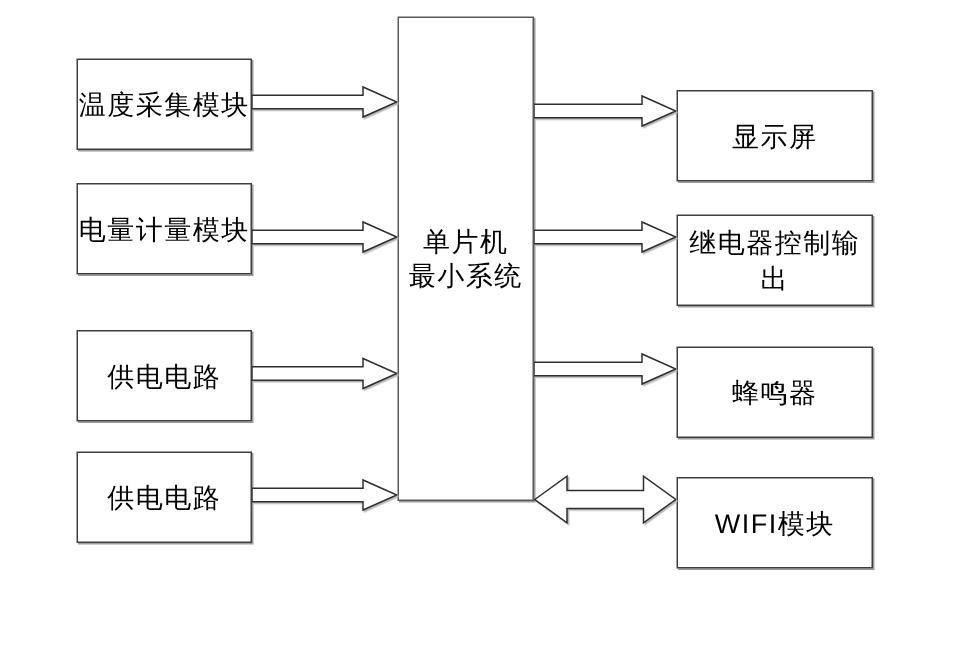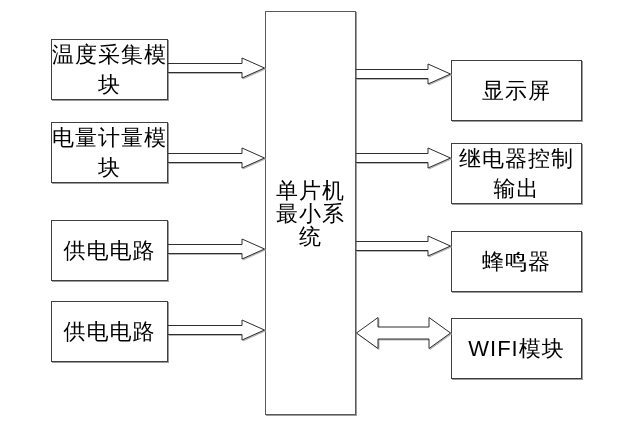--- a/index.html
+++ b/index.html
@@ -19,39 +19,39 @@
   .node {
     position: absolute;
     box-sizing: border-box;
     background: #ffffff;
     border: 1px solid #3f3f3f;
     box-shadow: 1px 1px 0 #9b9b9b;
     display: flex;
     align-items: center;
     justify-content: center;
     text-align: center;
-    font-size: 22px;
+    font-size: 18px;
     letter-spacing: 1px;
   }
   .node-left {
     left: 51px;
     width: 117px;
     height: 61px;
   }
   .node-right {
     left: 451px;
     width: 131px;
     height: 61px;
     margin-top: 15px;
   }
   .node-center {
     left: 265px;
     top: 11px;
     width: 91px;
-    height: 404px;
+    height: 323px;
     border-color: #595959;
     flex-direction: column;
     line-height: 23px;
   }
   .nl1 { top: 39px; }
   .nl2 { top: 122px; }
   .nl3 { top: 220px; }
   .nl4 { top: 301px; text-align: right; }
   .nr1 { top: 45px; }
   .nr2 { top: 128px; }

